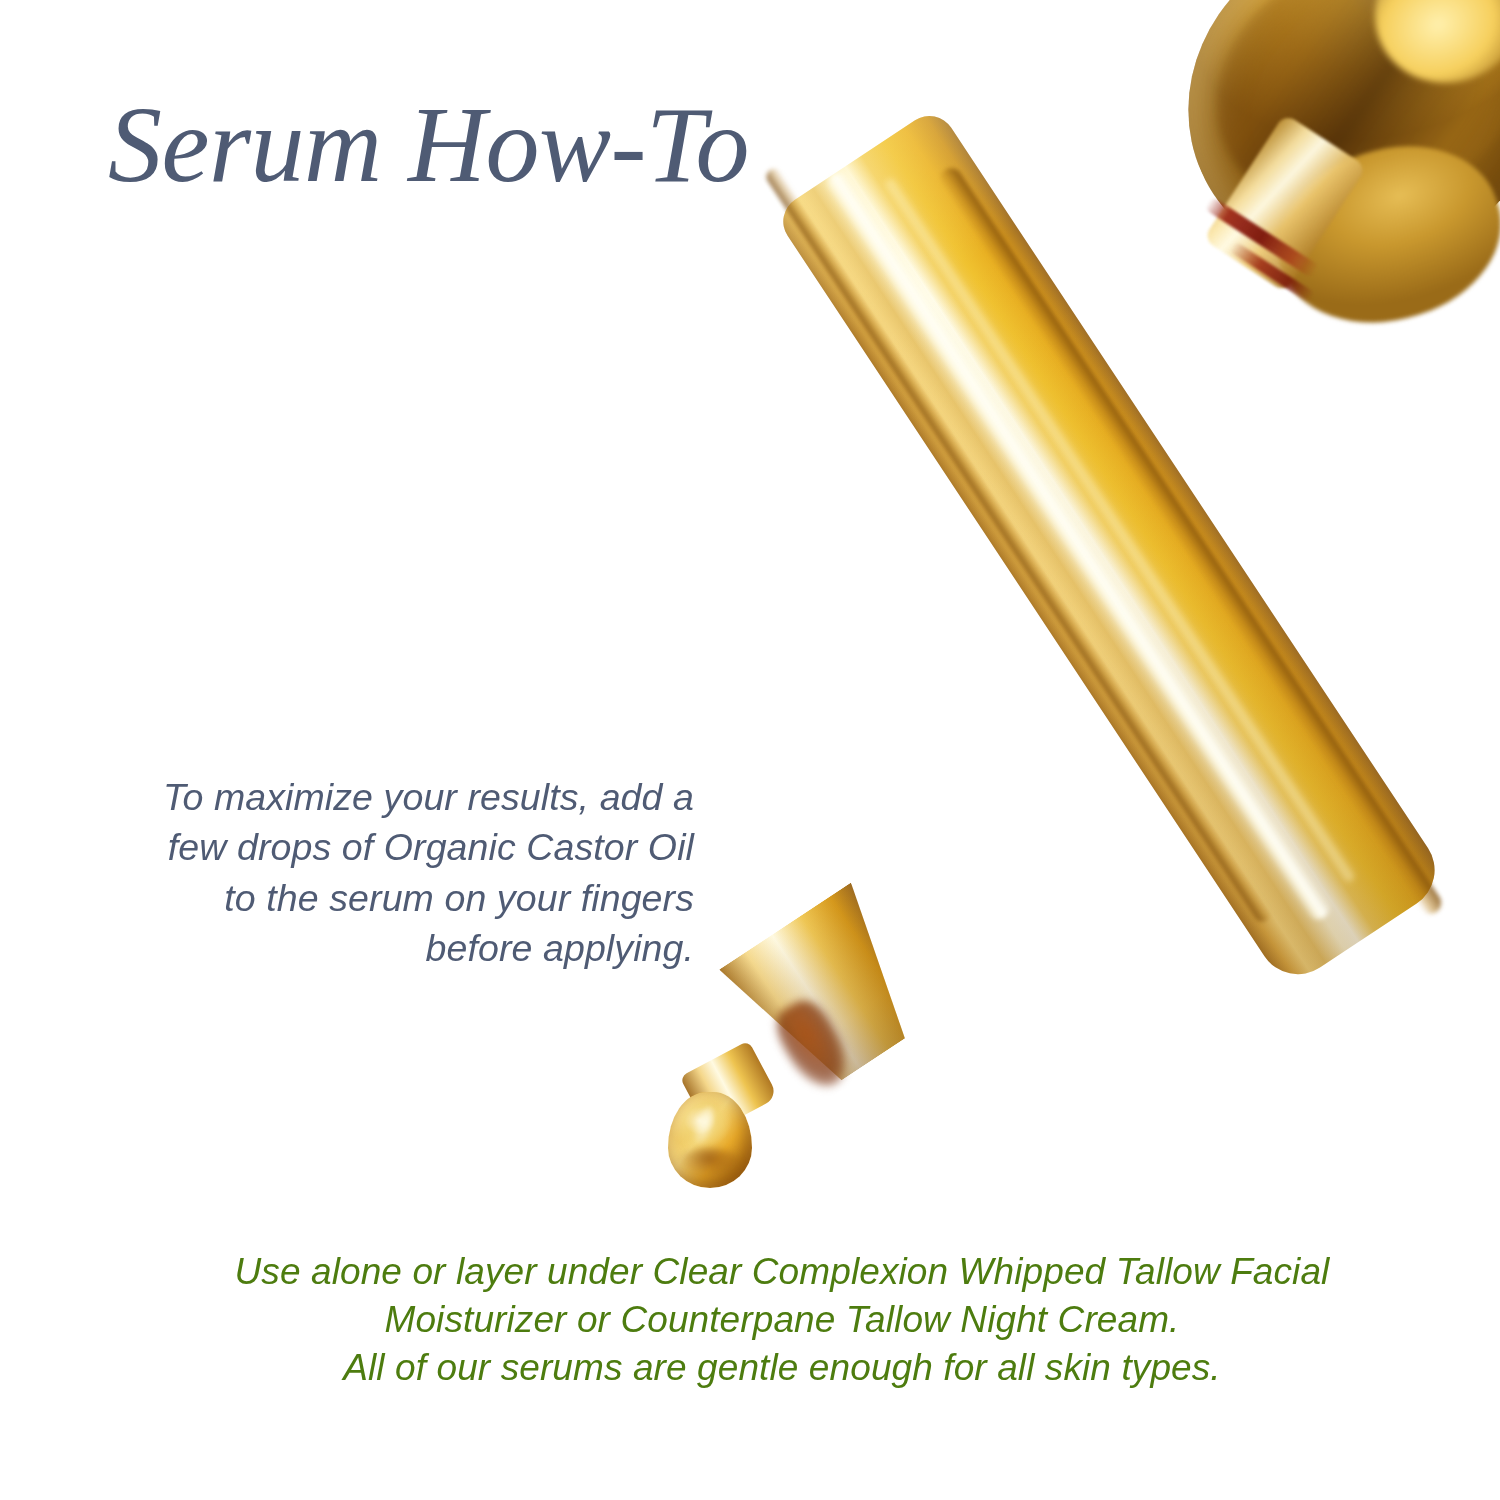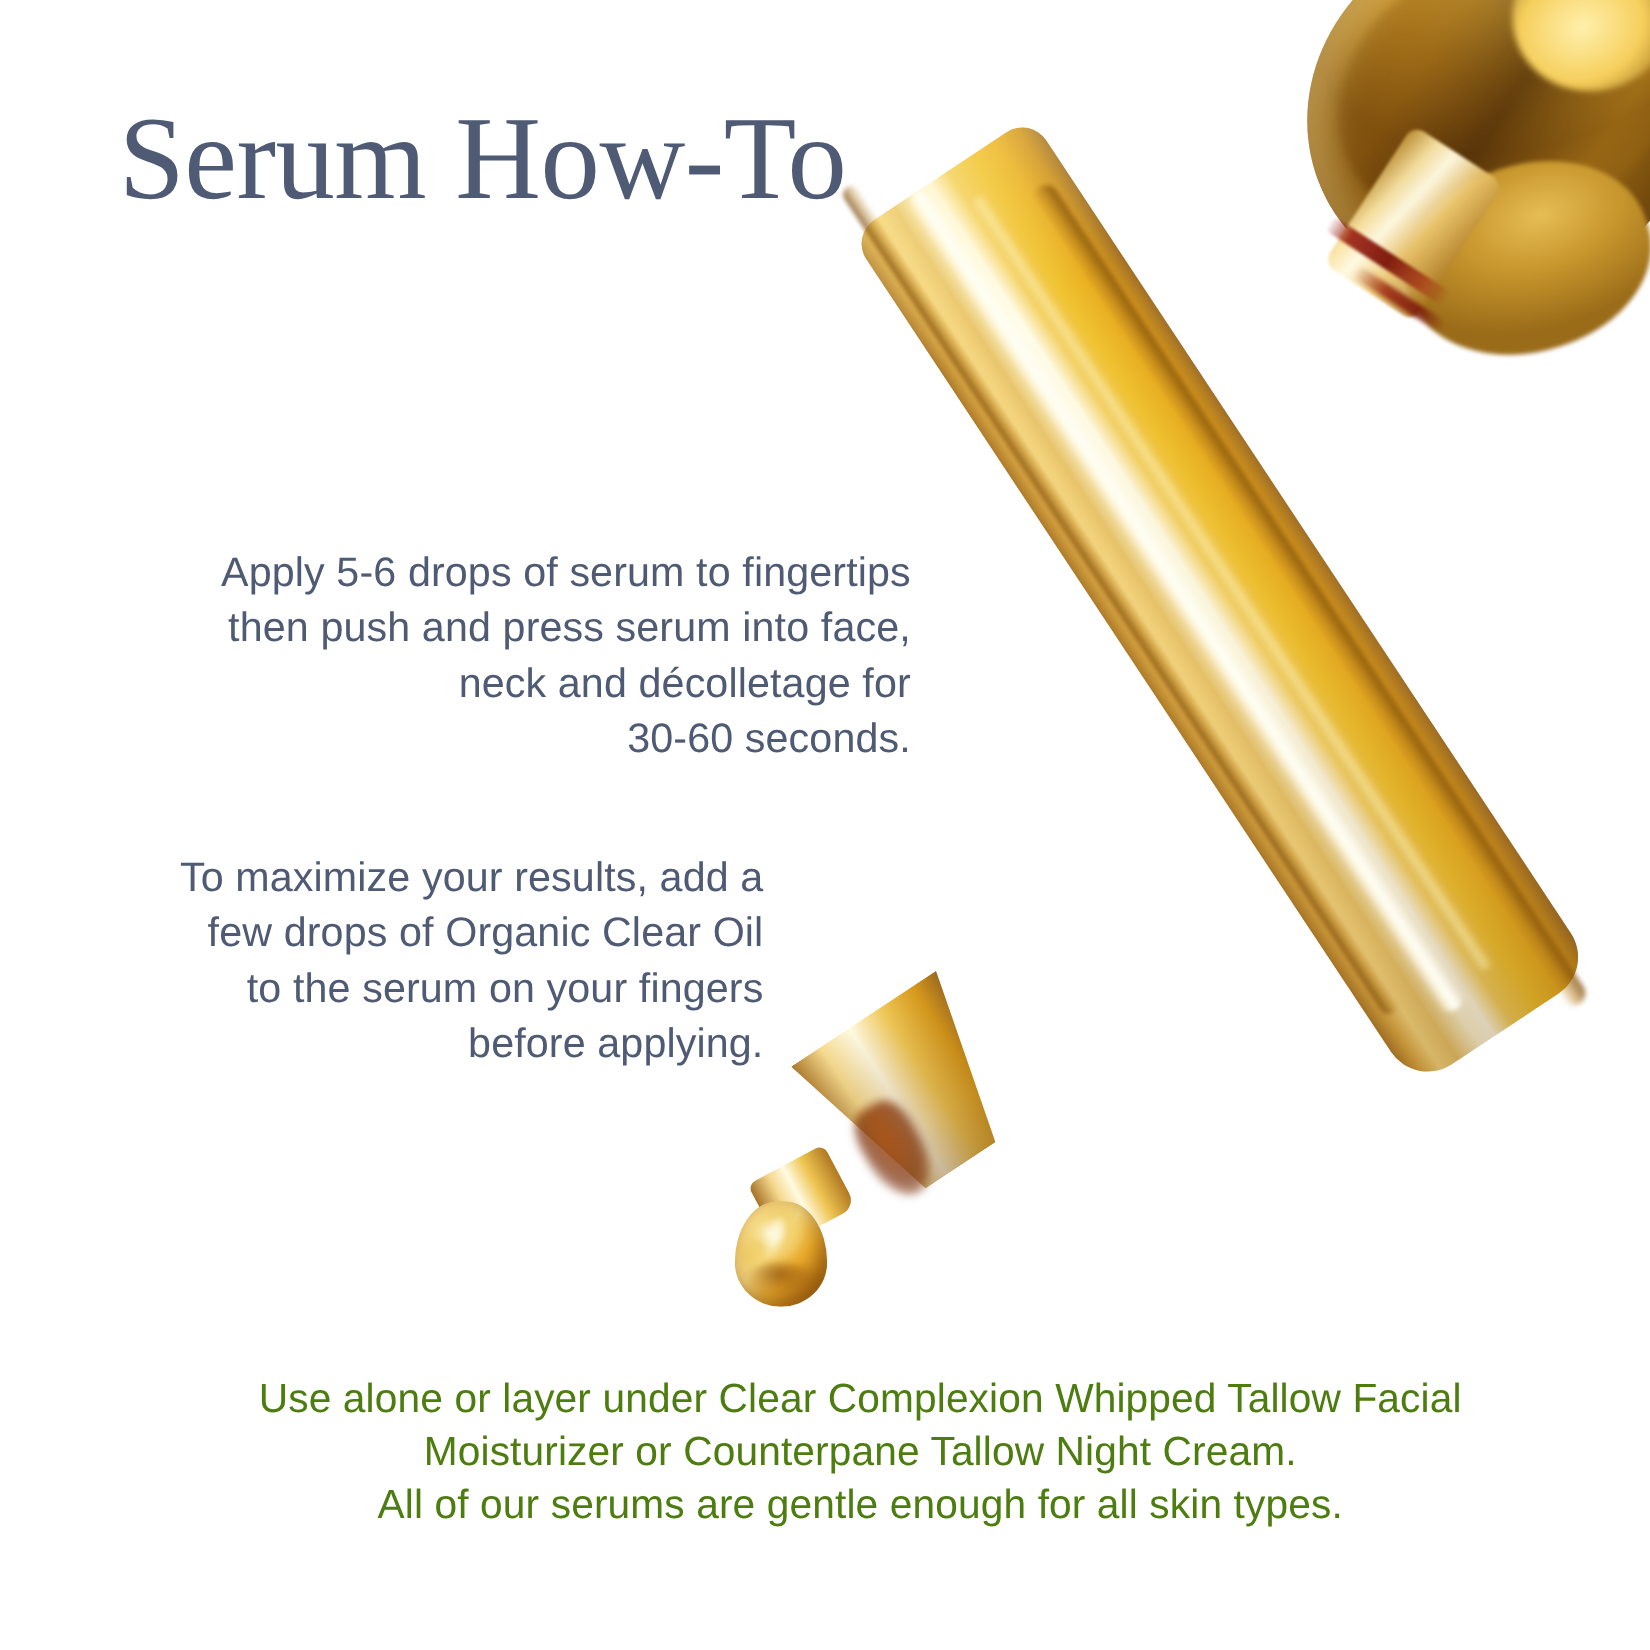--- a/index.html
+++ b/index.html
@@ -8,20 +8,21 @@
     padding: 0;
     background: #ffffff;
   }
   #page {
     position: relative;
     width: 1500px;
     height: 1500px;
     background: var(--bg, #ffffff);
     overflow: hidden;
     font-family: "Liberation Sans", "DejaVu Sans", sans-serif;
+    font-style: italic;
   }
 
   
   #dropper-art {
     position: absolute;
     inset: 0;
     pointer-events: none;
   }
 
   
@@ -332,27 +333,23 @@
     <div class="art-el" id="droplet"></div>
     <div class="art-el" id="droplet-hilite"></div>
     <div class="art-el" id="droplet-dark"></div>
   </div>
 
   <div id="text-layer">
 
     <div class="title" style="color: rgb(79, 91, 116);">Serum How-To</div>
 
 
-    <div class="para right" id="para-2" style="color: rgb(79, 91, 116);">Apply 5-6 drops of serum to fingertips
-then push and press serum into face,
-neck and décolletage for
-30-60 seconds.</div>
 
     <div class="para right" id="para-3" style="color: rgb(79, 91, 116);">To maximize your results, add a
-few drops of Organic Clear Oil
+few drops of Organic Castor Oil
 to the serum on your fingers
 before applying.</div>
 
     <div class="para center" id="para-4" style="color: #4d7c0f; margin-left: 32px;">Use alone or layer under Clear Complexion Whipped Tallow Facial
 Moisturizer or Counterpane Tallow Night Cream.
 All of our serums are gentle enough for all skin types.</div>
   </div>
 
 </div>
 

